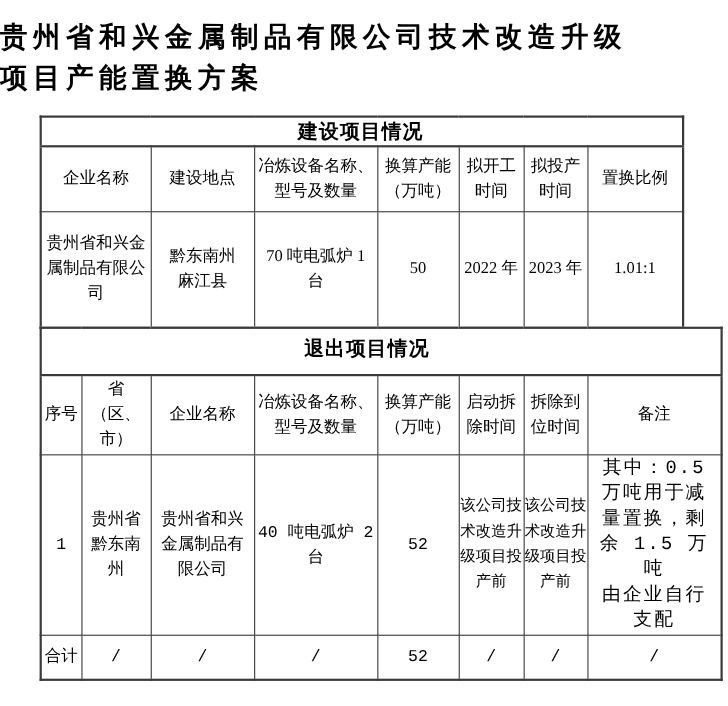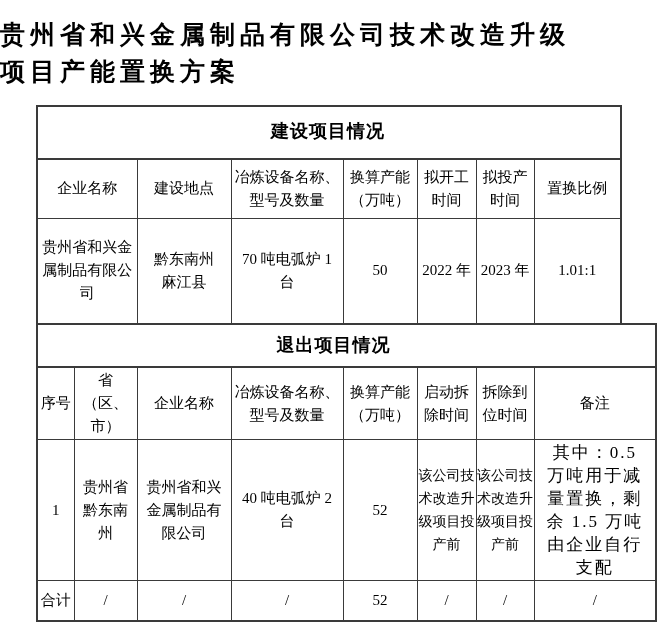--- a/index.html
+++ b/index.html
@@ -20,41 +20,41 @@
     line-height: 37px;
     white-space: pre-line;
   }
   table {
     border-collapse: collapse;
     table-layout: fixed;
     margin-left: 36px;
     background: #ffffff;
   }
   #construction-table { margin-top: 15px; }
-  #exit-table { margin-top: -2px; }
+  #exit-table { margin-top: -2px; font-family: Liberation Mono, monospace; }
   td {
     border: 1px solid #3a3a3a;
     text-align: center;
     vertical-align: middle;
     font-size: 15px;
     line-height: 23px;
     white-space: pre-line;
     padding: 1px 2px;
     overflow: hidden;
   }
   table { border: 2px solid #3a3a3a; }
   td.section-cell {
     font-size: 18px;
     font-weight: bold;
     letter-spacing: 1px;
     border-bottom: 2px solid #3a3a3a;
     padding-right: 28px;
   }
   #construction-table td.section-cell { padding-right: 4px; }
-  tr.sec-row    { height: 53px; font-family: Liberation Mono, monospace; }
+  tr.sec-row    { height: 27px; }
   tr.head-row-a { height: 59px; }
   tr.data-row-a { height: 106px; padding-left: 32px; }
   tr.sec-row-b  { height: 43px; }
   tr.head-row-b { height: 66px; }
   tr.data-row-b { height: 132px; }
   tr.total-row  { height: 40px; }
   td.demolish-cell { font-size: 14px; padding: 0; letter-spacing: 0; }
   td.remark-cell   { font-size: 17px; letter-spacing: 2px; line-height: 23px; }
 </style>
 </head>

